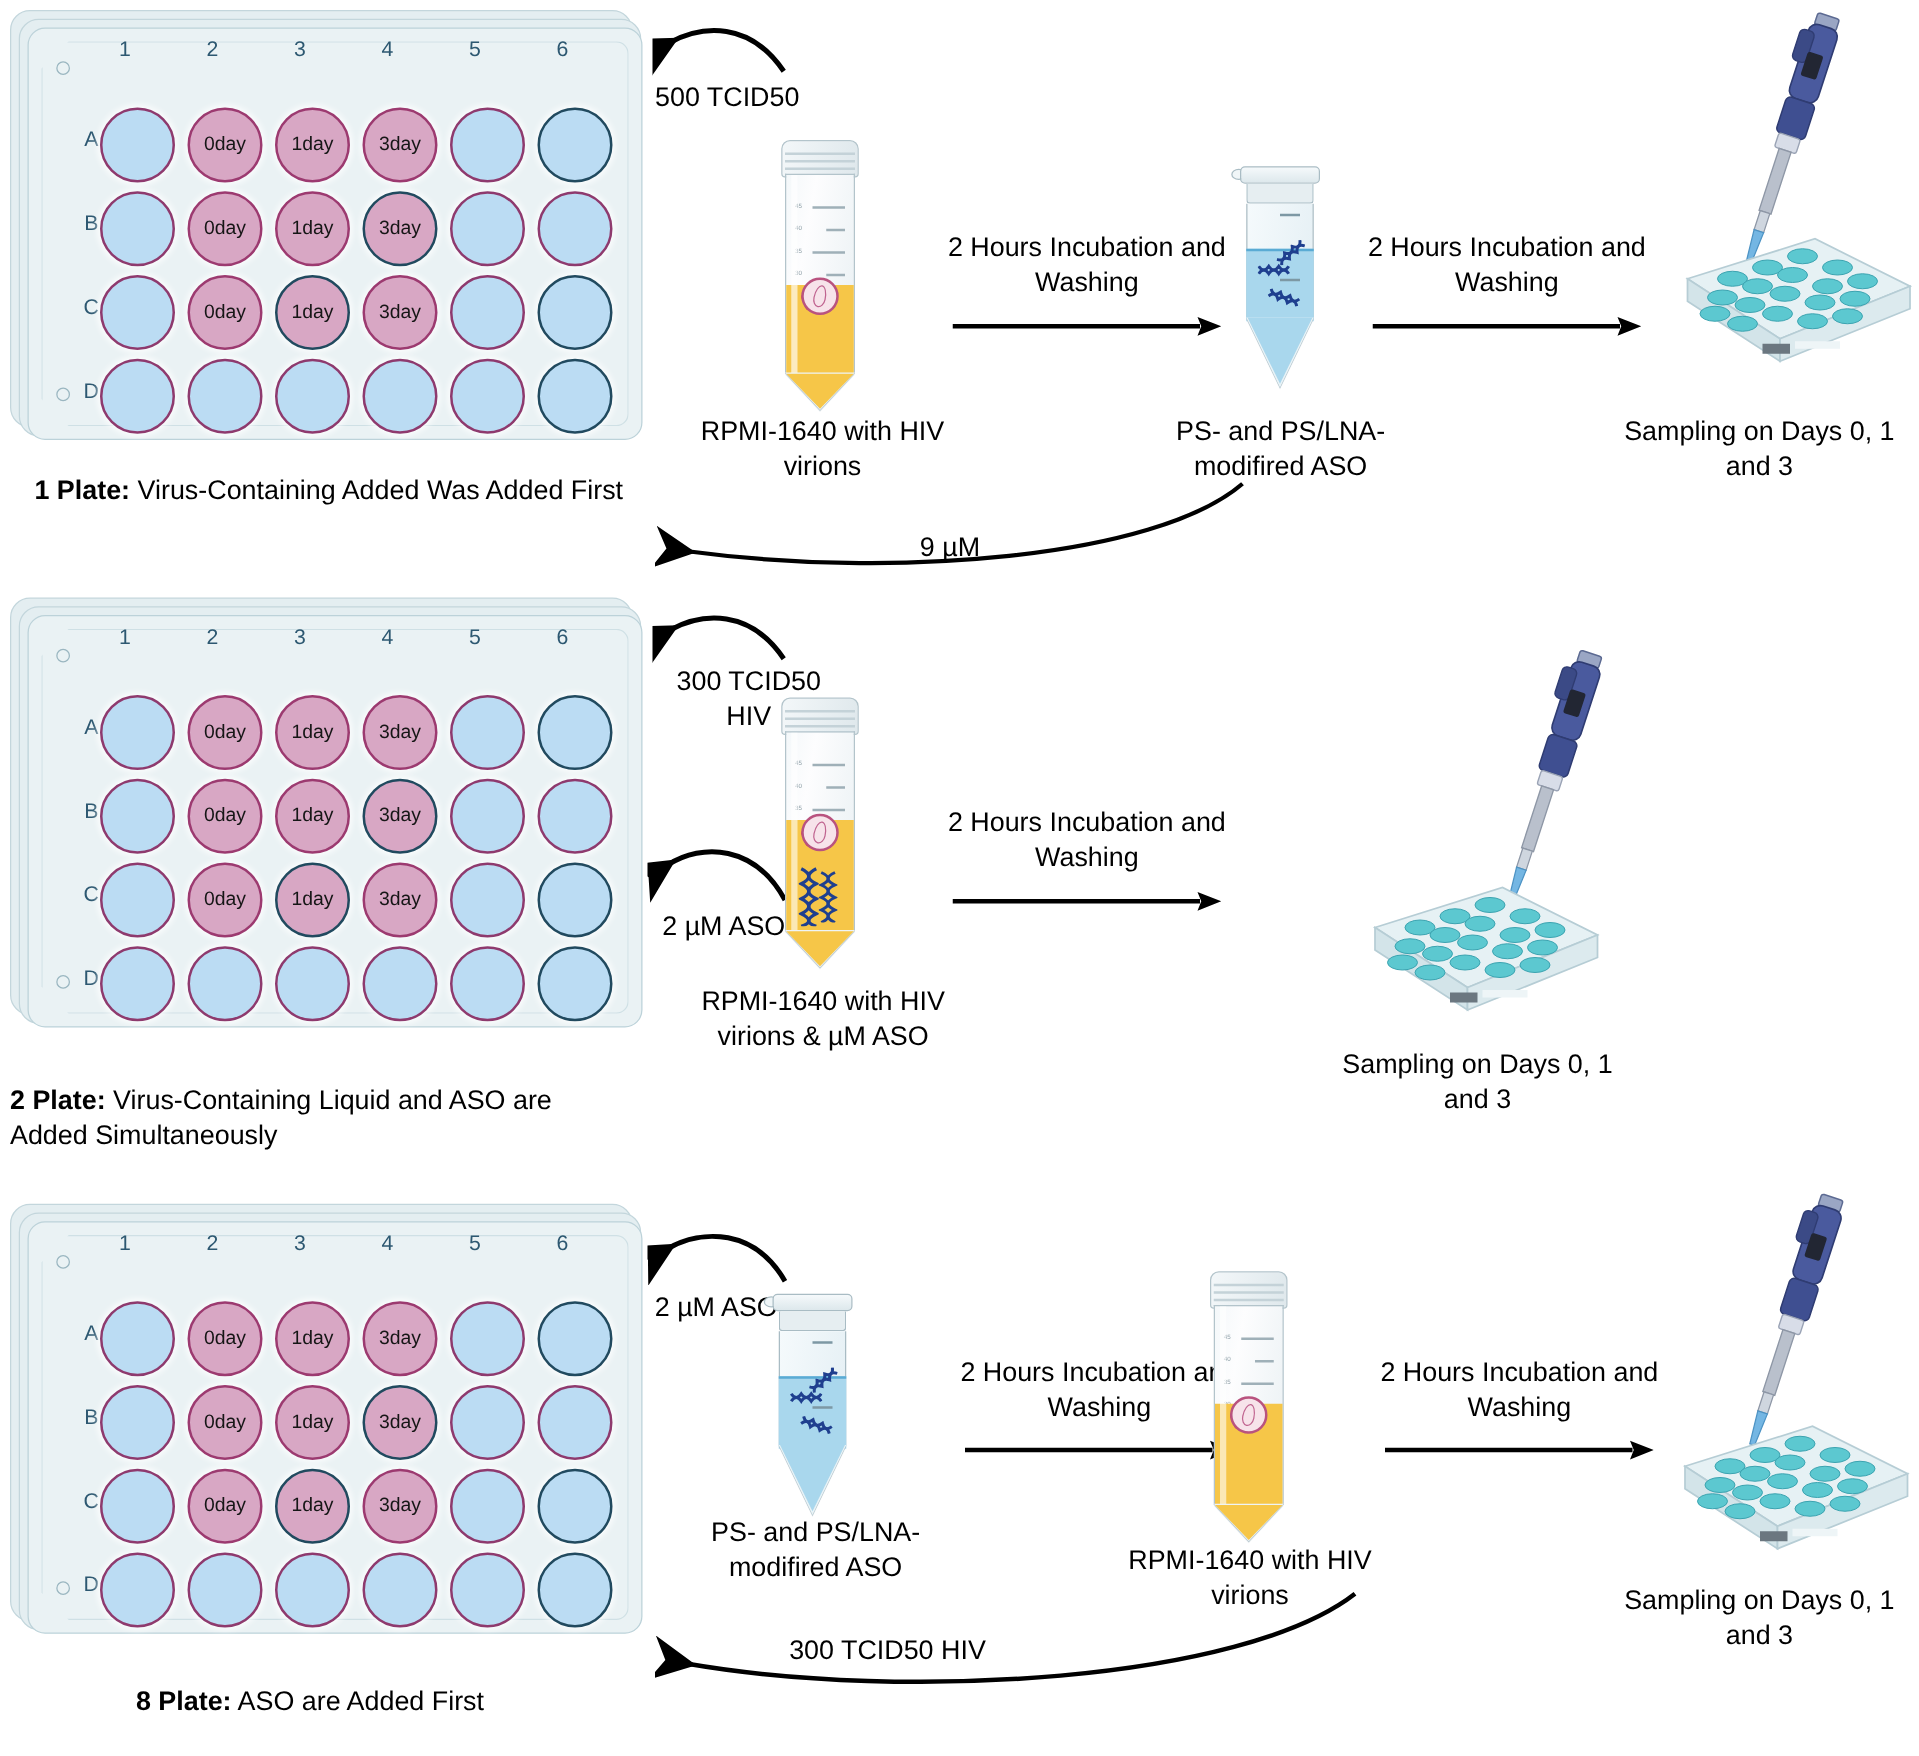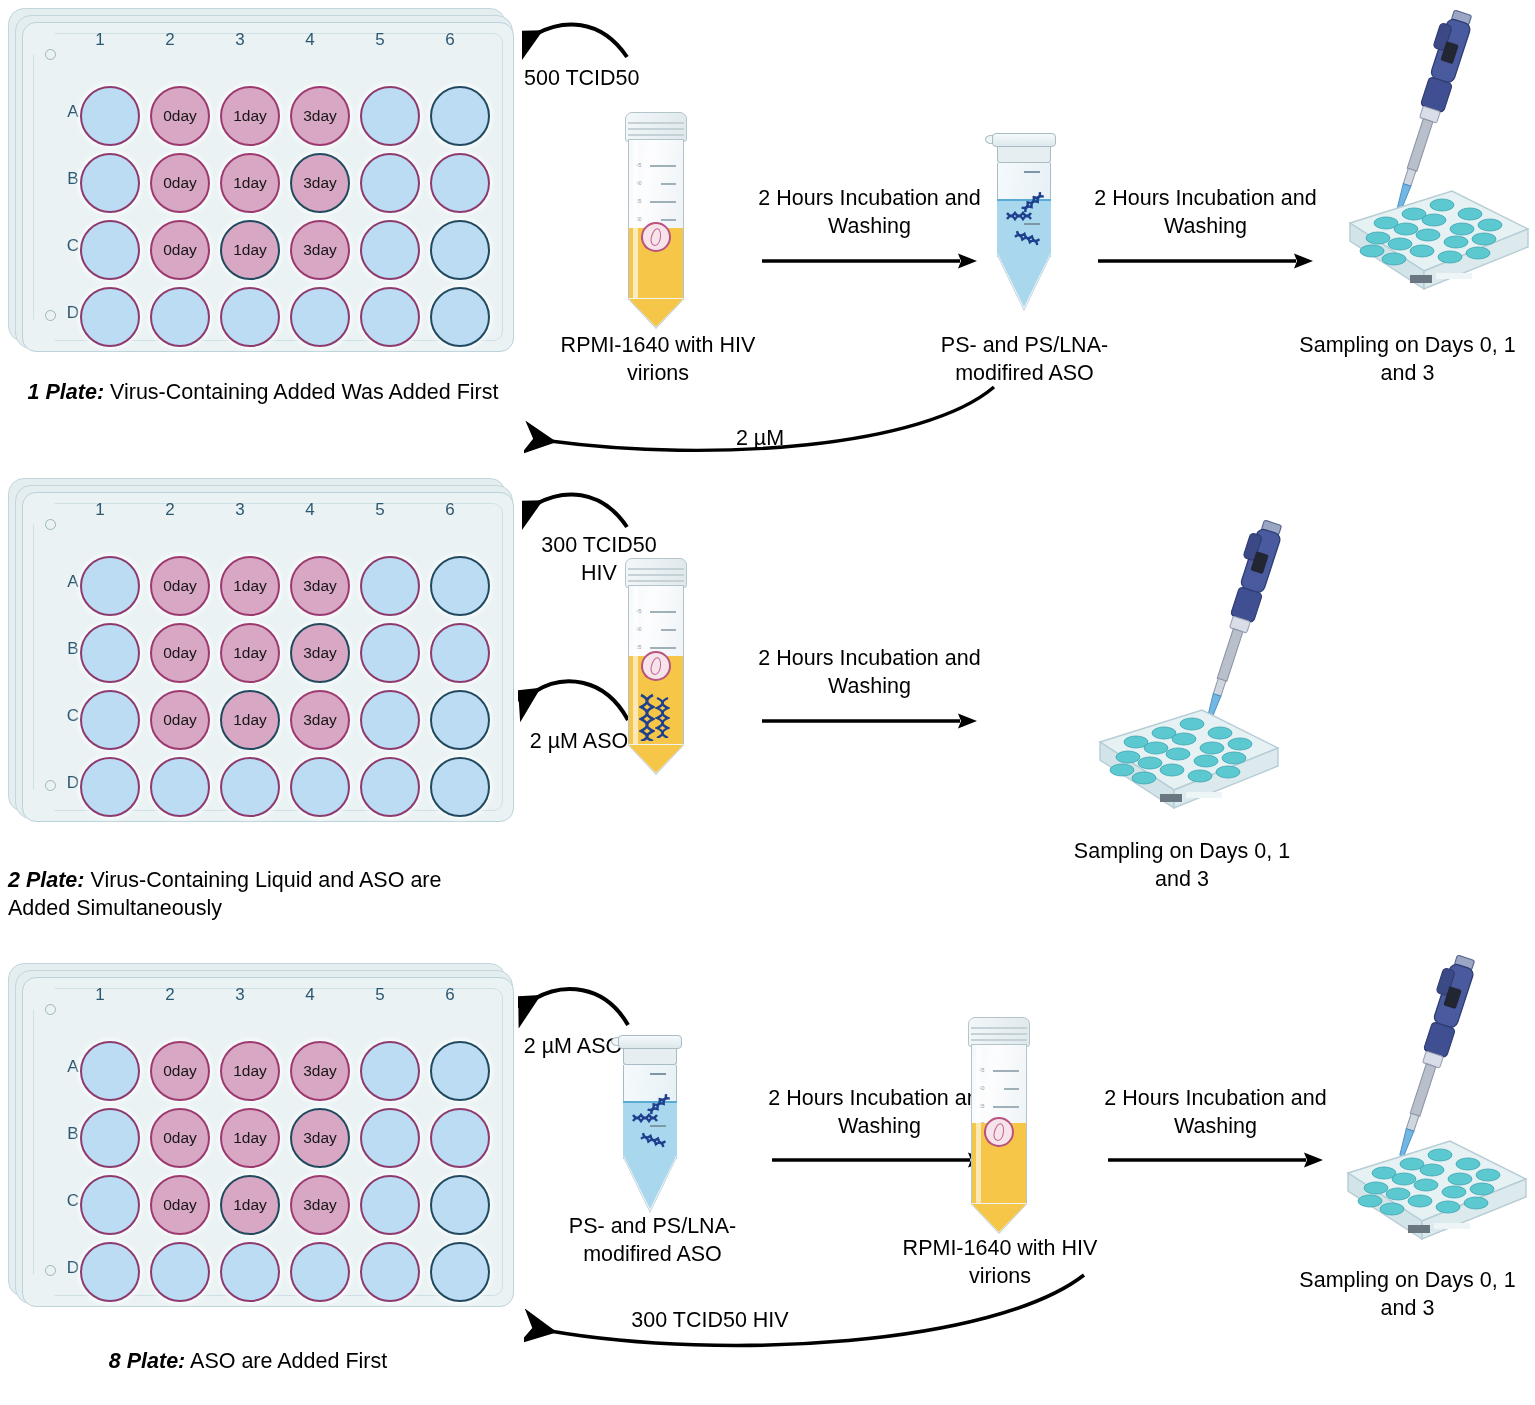--- a/index.html
+++ b/index.html
@@ -63,21 +63,21 @@
   .well.dark-ring { border-color: #214a5f; }
 
   
   .caption {
     position: absolute;
     font-size: 21.5px;
     color: #000;
     text-align: center;
     line-height: 1.32;
   }
-  .caption b { font-weight: bold; font-style: italic; }
+  .caption b { font-weight: bold; }
 
   
   .conical {
     position: absolute;
     width: 78px; height: 215px;
   }
   .conical .cap {
     position: absolute; left: 8px; top: 0; width: 62px; height: 30px;
     background: linear-gradient(100deg,#f3f7f9,#dfe8ec);
     border: 1.6px solid #b3c4cb;
@@ -397,21 +397,21 @@
   <div class="arrow-label" style="left:1290px; top:332px; width:235px;">Sampling on Days 0, 1 and 3</div>
 
   <svg class="curve-arrow" style="left:524px; top:385px;" width="480" height="80" viewBox="0 0 480 80">
     <defs>
         <marker id="ah2" markerWidth="10" markerHeight="10" refX="2" refY="5" orient="auto">
       <path d="M10,0 L0,5 L10,10 L7,5 Z" fill="#000"></path>
         </marker>
       </defs>
     <path d="M470,2 C400,62 190,78 26,56" stroke="#000" stroke-width="3.4" fill="none" marker-end="url(#ah2)"></path>
   </svg>
-  <div class="arrow-label" style="left:700px; top:425px; width:120px;">2 µM</div>
+  <div class="arrow-label" style="left:700px; top:425px; width:120px;">9 µM</div>
 </div>
 
 <div class="panel" id="panel-2">
 
   <div class="plate-wrap" style="left:8px; top:8px; width:525px; height:362px;">
     <div class="plate-shadow" style="left:0; top:0; width:498px; height:334px;"></div>
     <div class="plate-shadow" style="left:7px; top:7px; width:498px; height:334px;"></div>
     <div class="plate-body">
       <div class="plate-inner"></div>
       <div class="notch-dot" style="left:22px; top:26px;"></div>
@@ -521,20 +521,21 @@
     </div>
     <svg style="position:absolute; left:22px; top:135px; width:16px; height:48px;" viewBox="0 0 16 48">
       <path d="M2,2 Q14,8 2,14 Q14,20 2,26 Q14,32 2,38 Q14,44 2,48" stroke="#1f3f8f" stroke-width="2.6" fill="none"></path>
       <path d="M14,2 Q2,8 14,14 Q2,20 14,26 Q2,32 14,38 Q2,44 14,48" stroke="#1f3f8f" stroke-width="2.6" fill="none"></path>
     </svg>
     <svg style="position:absolute; left:38px; top:138px; width:15px; height:42px;" viewBox="0 0 15 42">
       <path d="M2,2 Q13,7 2,12 Q13,17 2,22 Q13,27 2,32 Q13,37 2,42" stroke="#1f3f8f" stroke-width="2.4" fill="none"></path>
       <path d="M13,2 Q2,7 13,12 Q2,17 13,22 Q2,27 13,32 Q2,37 13,42" stroke="#1f3f8f" stroke-width="2.4" fill="none"></path>
     </svg>
   </div>
+  <div class="arrow-label" style="left:536px; top:318px; width:245px;">RPMI-1640 with HIV virions &amp;  µM ASO</div>
 
   <div class="arrow-label" style="left:757px; top:175px; width:225px;">2 Hours Incubation and Washing</div>
   <svg class="straight-arrow" style="left:762px; top:242px;" width="215" height="18" viewBox="0 0 215 18">
     <line x1="0" y1="9" x2="198" y2="9" stroke="#000" stroke-width="3.5"></line>
     <path d="M215,9 L196,1.5 L199,9 L196,16.5 Z" fill="#000"></path>
   </svg>
 
   <svg class="pipette" style="left:1190px; top:45px;" viewBox="0 0 110 215">
     <g transform="rotate(18 55 107)">
       <rect x="42" y="4" width="18" height="10" rx="2" fill="#9aa6c4" stroke="#5c6a92" stroke-width="1.2"></rect>

